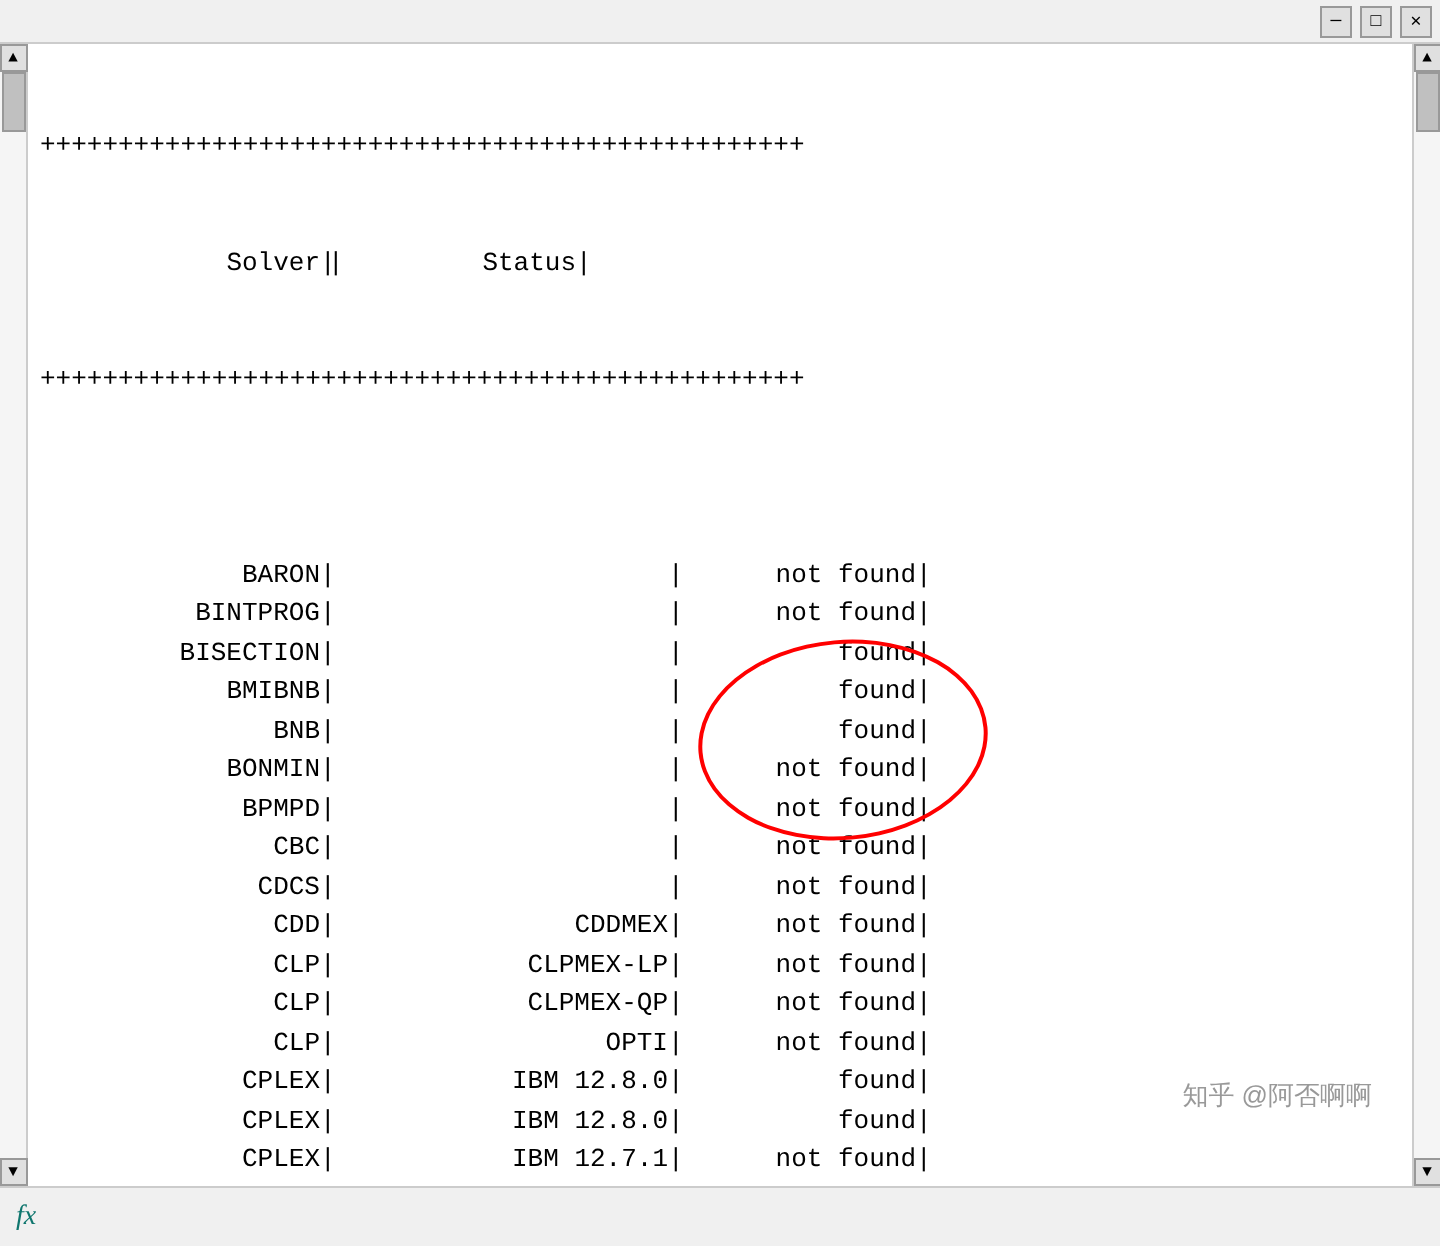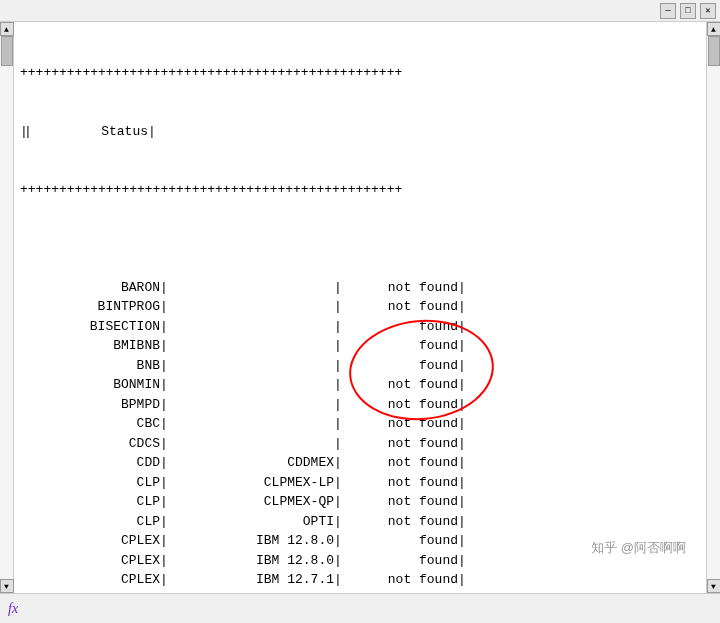--- a/index.html
+++ b/index.html
@@ -175,21 +175,21 @@
     .red-circle {
       position: absolute;
       border: 2.5px solid red;
       border-radius: 50%;
       pointer-events: none;
     }
 
     .fx-label {
       font-size: 14px;
       font-style: italic;
-      color: #6d28d9;
+      color: #0f766e;
       font-family: serif;
     }
   </style>
 </head>
 <body>
 
 <div class="window">
 
   <div class="title-bar">
     <div class="title-bar-buttons">
@@ -206,20 +206,21 @@
       <div class="scroll-track">
         <div class="scroll-thumb"></div>
       </div>
       <div class="scroll-arrow">▼</div>
     </div>
 
     <div class="main-content">
       <div class="table-container">
         <div class="separator">+++++++++++++++++++++++++++++++++++++++++++++++++</div>
         <div class="table-row header-row">
+          <span class="col-solver">Solver</span>
           <span style="width:4px;">|</span>
           <span style="width:4px;">|</span>
           <span class="col-status">Status</span>
           <span style="width:4px;">|</span>
         </div>
         <div class="separator">+++++++++++++++++++++++++++++++++++++++++++++++++</div>
 
         
         <div id="table-rows"><div class="table-row"><span class="col-solver">BARON</span><span style="width: 4px;">|</span><span class="col-version"></span><span style="width: 4px;">|</span><span class="col-status">not found</span><span style="width: 4px;">|</span></div><div class="table-row"><span class="col-solver">BINTPROG</span><span style="width: 4px;">|</span><span class="col-version"></span><span style="width: 4px;">|</span><span class="col-status">not found</span><span style="width: 4px;">|</span></div><div class="table-row"><span class="col-solver">BISECTION</span><span style="width: 4px;">|</span><span class="col-version"></span><span style="width: 4px;">|</span><span class="col-status">found</span><span style="width: 4px;">|</span></div><div class="table-row"><span class="col-solver">BMIBNB</span><span style="width: 4px;">|</span><span class="col-version"></span><span style="width: 4px;">|</span><span class="col-status">found</span><span style="width: 4px;">|</span></div><div class="table-row"><span class="col-solver">BNB</span><span style="width: 4px;">|</span><span class="col-version"></span><span style="width: 4px;">|</span><span class="col-status">found</span><span style="width: 4px;">|</span></div><div class="table-row"><span class="col-solver">BONMIN</span><span style="width: 4px;">|</span><span class="col-version"></span><span style="width: 4px;">|</span><span class="col-status">not found</span><span style="width: 4px;">|</span></div><div class="table-row"><span class="col-solver">BPMPD</span><span style="width: 4px;">|</span><span class="col-version"></span><span style="width: 4px;">|</span><span class="col-status">not found</span><span style="width: 4px;">|</span></div><div class="table-row"><span class="col-solver">CBC</span><span style="width: 4px;">|</span><span class="col-version"></span><span style="width: 4px;">|</span><span class="col-status">not found</span><span style="width: 4px;">|</span></div><div class="table-row"><span class="col-solver">CDCS</span><span style="width: 4px;">|</span><span class="col-version"></span><span style="width: 4px;">|</span><span class="col-status">not found</span><span style="width: 4px;">|</span></div><div class="table-row"><span class="col-solver">CDD</span><span style="width: 4px;">|</span><span class="col-version">CDDMEX</span><span style="width: 4px;">|</span><span class="col-status">not found</span><span style="width: 4px;">|</span></div><div class="table-row"><span class="col-solver">CLP</span><span style="width: 4px;">|</span><span class="col-version">CLPMEX-LP</span><span style="width: 4px;">|</span><span class="col-status">not found</span><span style="width: 4px;">|</span></div><div class="table-row"><span class="col-solver">CLP</span><span style="width: 4px;">|</span><span class="col-version">CLPMEX-QP</span><span style="width: 4px;">|</span><span class="col-status">not found</span><span style="width: 4px;">|</span></div><div class="table-row"><span class="col-solver">CLP</span><span style="width: 4px;">|</span><span class="col-version">OPTI</span><span style="width: 4px;">|</span><span class="col-status">not found</span><span style="width: 4px;">|</span></div><div class="table-row"><span class="col-solver">CPLEX</span><span style="width: 4px;">|</span><span class="col-version">IBM 12.8.0</span><span style="width: 4px;">|</span><span class="col-status">found</span><span style="width: 4px;">|</span></div><div class="table-row"><span class="col-solver">CPLEX</span><span style="width: 4px;">|</span><span class="col-version">IBM 12.8.0</span><span style="width: 4px;">|</span><span class="col-status">found</span><span style="width: 4px;">|</span></div><div class="table-row"><span class="col-solver">CPLEX</span><span style="width: 4px;">|</span><span class="col-version">IBM 12.7.1</span><span style="width: 4px;">|</span><span class="col-status">not found</span><span style="width: 4px;">|</span></div><div class="table-row"><span class="col-solver">CPLEX</span><span style="width: 4px;">|</span><span class="col-version">IBM 12.7.1</span><span style="width: 4px;">|</span><span class="col-status">not found</span><span style="width: 4px;">|</span></div></div>
       </div>

